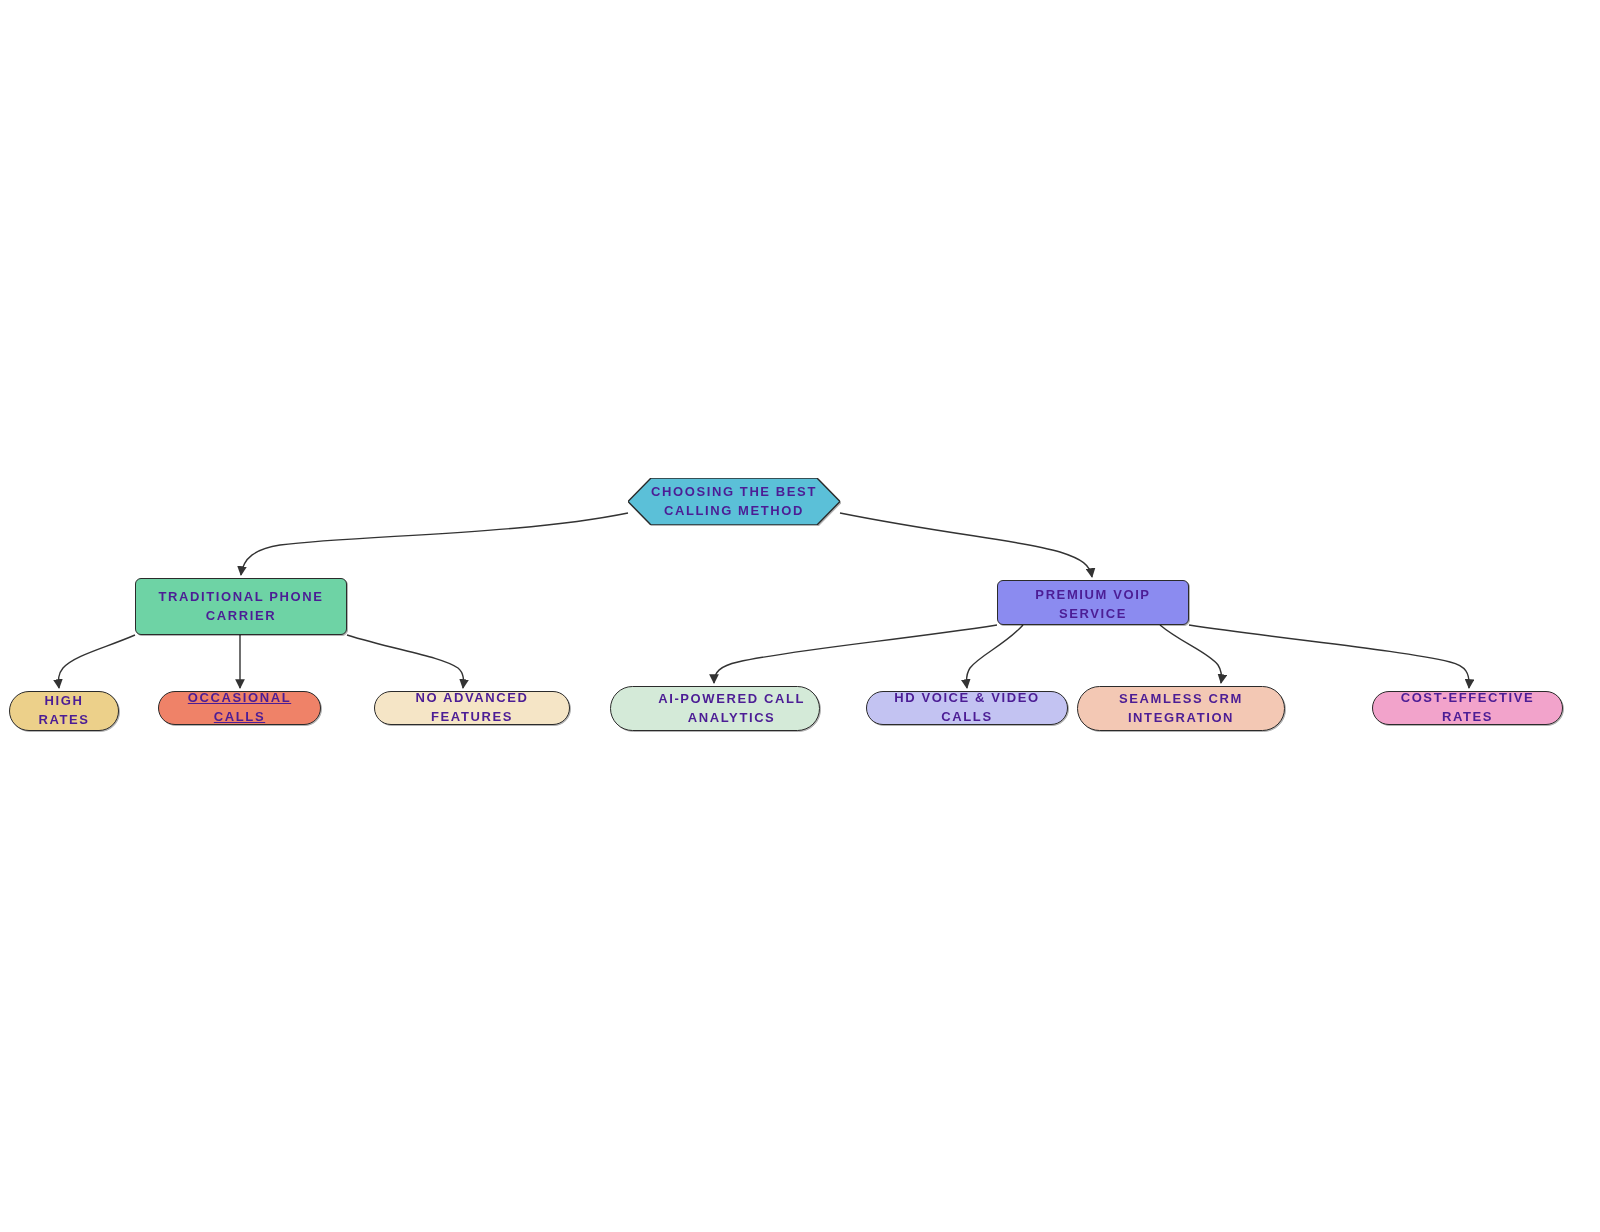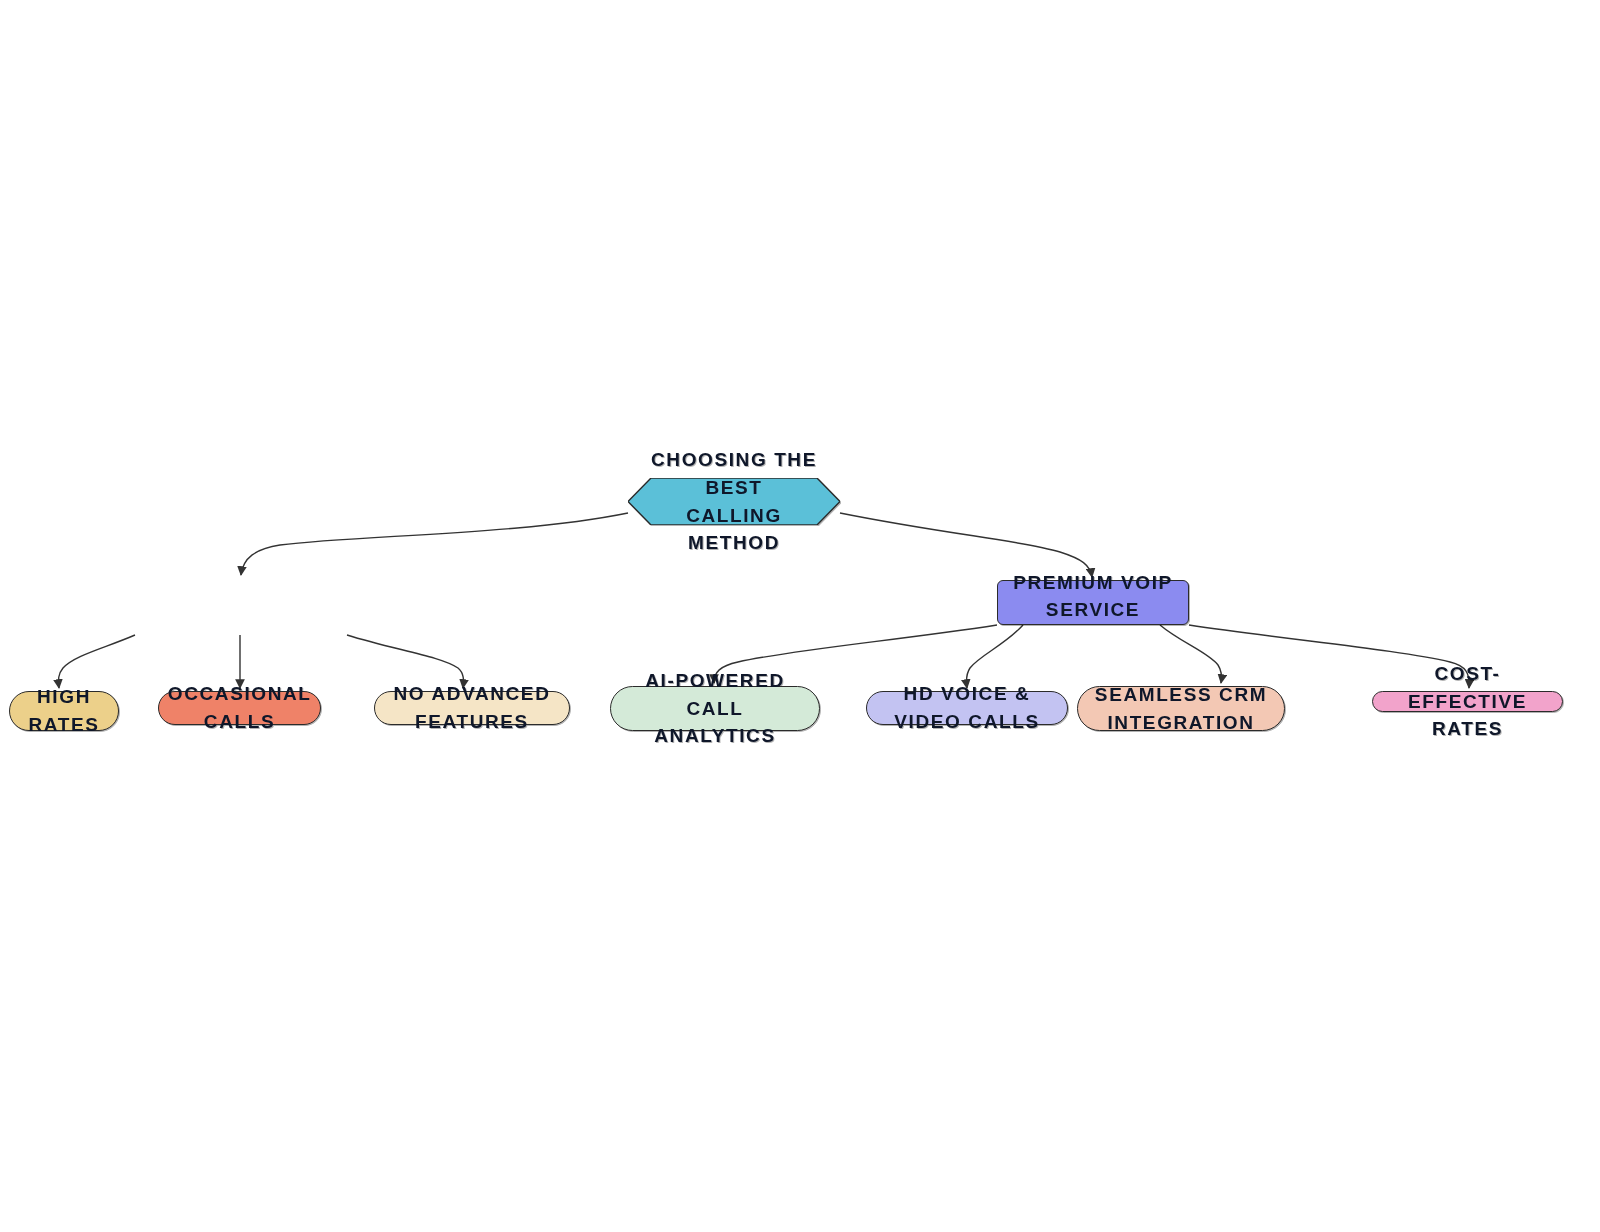--- a/index.html
+++ b/index.html
@@ -29,25 +29,25 @@
     height: 1232px;
     pointer-events: none;
   }
   .node {
     position: absolute;
     box-sizing: border-box;
     display: flex;
     align-items: center;
     justify-content: center;
     text-align: center;
-    color: #0f172a;
+    color: #4c1d95;
     font-weight: 700;
     letter-spacing: 1.6px;
     line-height: 1.45;
-    font-size: 19px;
+    font-size: 13px;
     text-transform: uppercase;
     filter: drop-shadow(1.5px 1.5px 0.6px rgba(0,0,0,0.30));
   }
   .node .lbl {
     display: block;
     white-space: pre-line;
     padding: 0 14px;
   }
   .rect {
     border: 1.3px solid #2b2b2b;
@@ -66,26 +66,26 @@
     left: 0; top: 0;
     width: 100%; height: 100%;
   }
   .hex .lbl { position: relative; z-index: 2; }
 
   
   #n-root      { left: 628px; top: 478px; width: 212px;  height: 47px; }
   #n-tpc       { left: 135px; top: 578px; width: 212px;  height: 57px; }
   #n-voip      { left: 997px; top: 580px; width: 192px;  height: 45px; align-items: flex-end; }
   #n-high      { left: 9px;   top: 691px; width: 110px;  height: 40px; }
-  #n-occ       { left: 158px; top: 691px; width: 163px;  height: 34px; }
+  #n-occ       { left: 158px; top: 691px; width: 163px;  height: 34px; text-decoration: underline; }
   #n-noadv     { left: 374px; top: 691px; width: 196px;  height: 34px; }
   #n-ai        { left: 610px; top: 686px; width: 210px;  height: 45px; justify-content: flex-end; }
   #n-hd        { left: 866px; top: 691px; width: 202px;  height: 34px; }
   #n-crm       { left: 1077px;top: 686px; width: 208px;  height: 45px; }
-  #n-cost      { left: 1372px;top: 691px; width: 191px;  height: 21px; }
+  #n-cost      { left: 1372px;top: 691px; width: 191px;  height: 34px; }
 </style>
 </head>
 <body>
 
 <div id="canvas">
 
   <svg class="edges" viewBox="0 0 1600 1232" width="1600" height="1232" xmlns="http://www.w3.org/2000/svg">
     <defs>
       <marker id="arrow" viewBox="0 0 10 10" refX="9" refY="5" markerWidth="7" markerHeight="7" orient="auto-start-reverse">
         <path d="M 0 0 L 10 5 L 0 10 z" fill="#333333"></path>
@@ -112,20 +112,24 @@
   </svg>
 
   <div class="node hex" id="n-root">
     <svg class="hexbody" viewBox="0 0 212 47" preserveAspectRatio="none">
       <polygon points="23,0 189,0 212,23.5 189,47 23,47 0,23.5" fill="#5bc0d8" stroke="#2b2b2b" stroke-width="1.4" vector-effect="non-scaling-stroke"></polygon>
     </svg>
     <span class="lbl">Choosing the Best
 Calling Method</span>
   </div>
 
+  <div class="node rect" id="n-tpc" style="background:#6ed3a5">
+    <span class="lbl">Traditional Phone
+Carrier</span>
+  </div>
 
   <div class="node rect" id="n-voip" style="background:#8b8bf0">
     <span class="lbl">Premium VoIP Service</span>
   </div>
 
   <div class="node stadium" id="n-high" style="background:#ecd08a">
     <span class="lbl">High Rates</span>
   </div>
 
   <div class="node stadium" id="n-occ" style="background:#ef8268">

